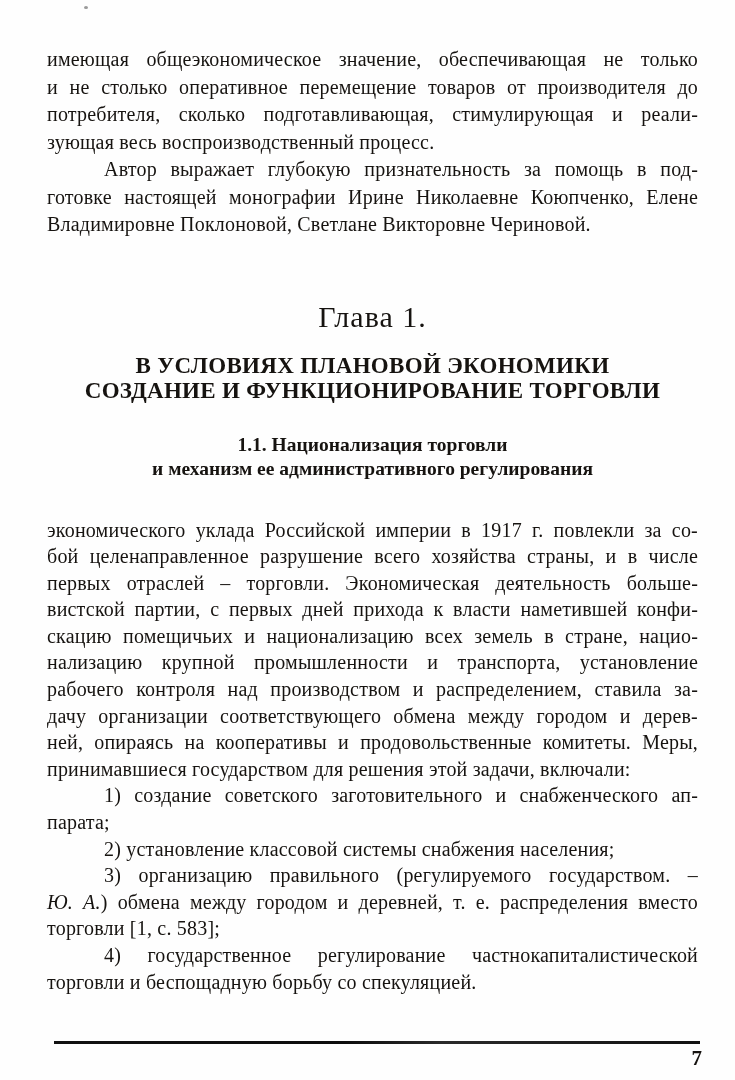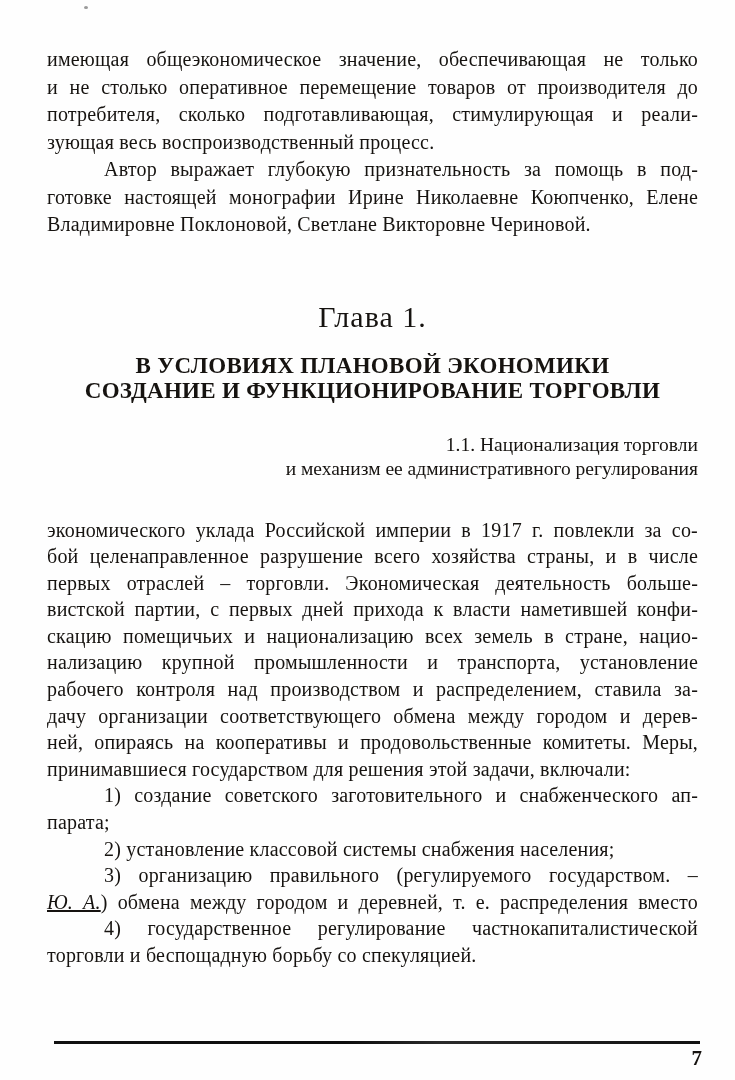--- a/index.html
+++ b/index.html
@@ -44,21 +44,20 @@
   }
   .ln.end {
     text-align: left;
     text-align-last: left;
   }
   .ln.ind {
     text-indent: 57px;
   }
   .it {
     font-style: italic;
-    text-decoration: underline;
   }
   .chapter-label {
     margin-top: 55px;
     font-size: 30px;
     line-height: 46px;
     text-align: center;
     letter-spacing: 1px;
   }
   .chapter-title {
     margin-top: 13px;
@@ -69,22 +68,22 @@
     font-weight: bold;
     text-align: center;
     letter-spacing: 0.3px;
   }
   .section-title {
     margin-top: 29px;
   }
   .section-title .tl {
     font-size: 19.5px;
     line-height: 24.5px;
-    font-weight: normal;
-    text-align: right;
+    font-weight: bold;
+    text-align: center;
   }
   .body-block {
     margin-top: 35px;
   }
   .footer-rule {
     position: absolute;
     left: 54px;
     top: 1041px;
     width: 646px;
     height: 3px;
@@ -151,20 +150,21 @@
         <div class="ln end">парата;</div>
       </div>
 
       <div>
         <div class="ln end ind">2) установление классовой системы снабжения населения;</div>
       </div>
 
       <div>
         <div class="ln ind">3) организацию правильного (регулируемого государством. –</div>
         <div class="ln"><span class="it">Ю. А.</span><span>) обмена между городом и деревней, т. е. распределения вместо</span></div>
+        <div class="ln end">торговли [1, с. 583];</div>
       </div>
 
       <div>
         <div class="ln ind">4) государственное регулирование частнокапиталистической</div>
         <div class="ln end">торговли и беспощадную борьбу со спекуляцией.</div>
       </div>
     </div>
   </div>
 
   <div class="footer-rule"></div>

